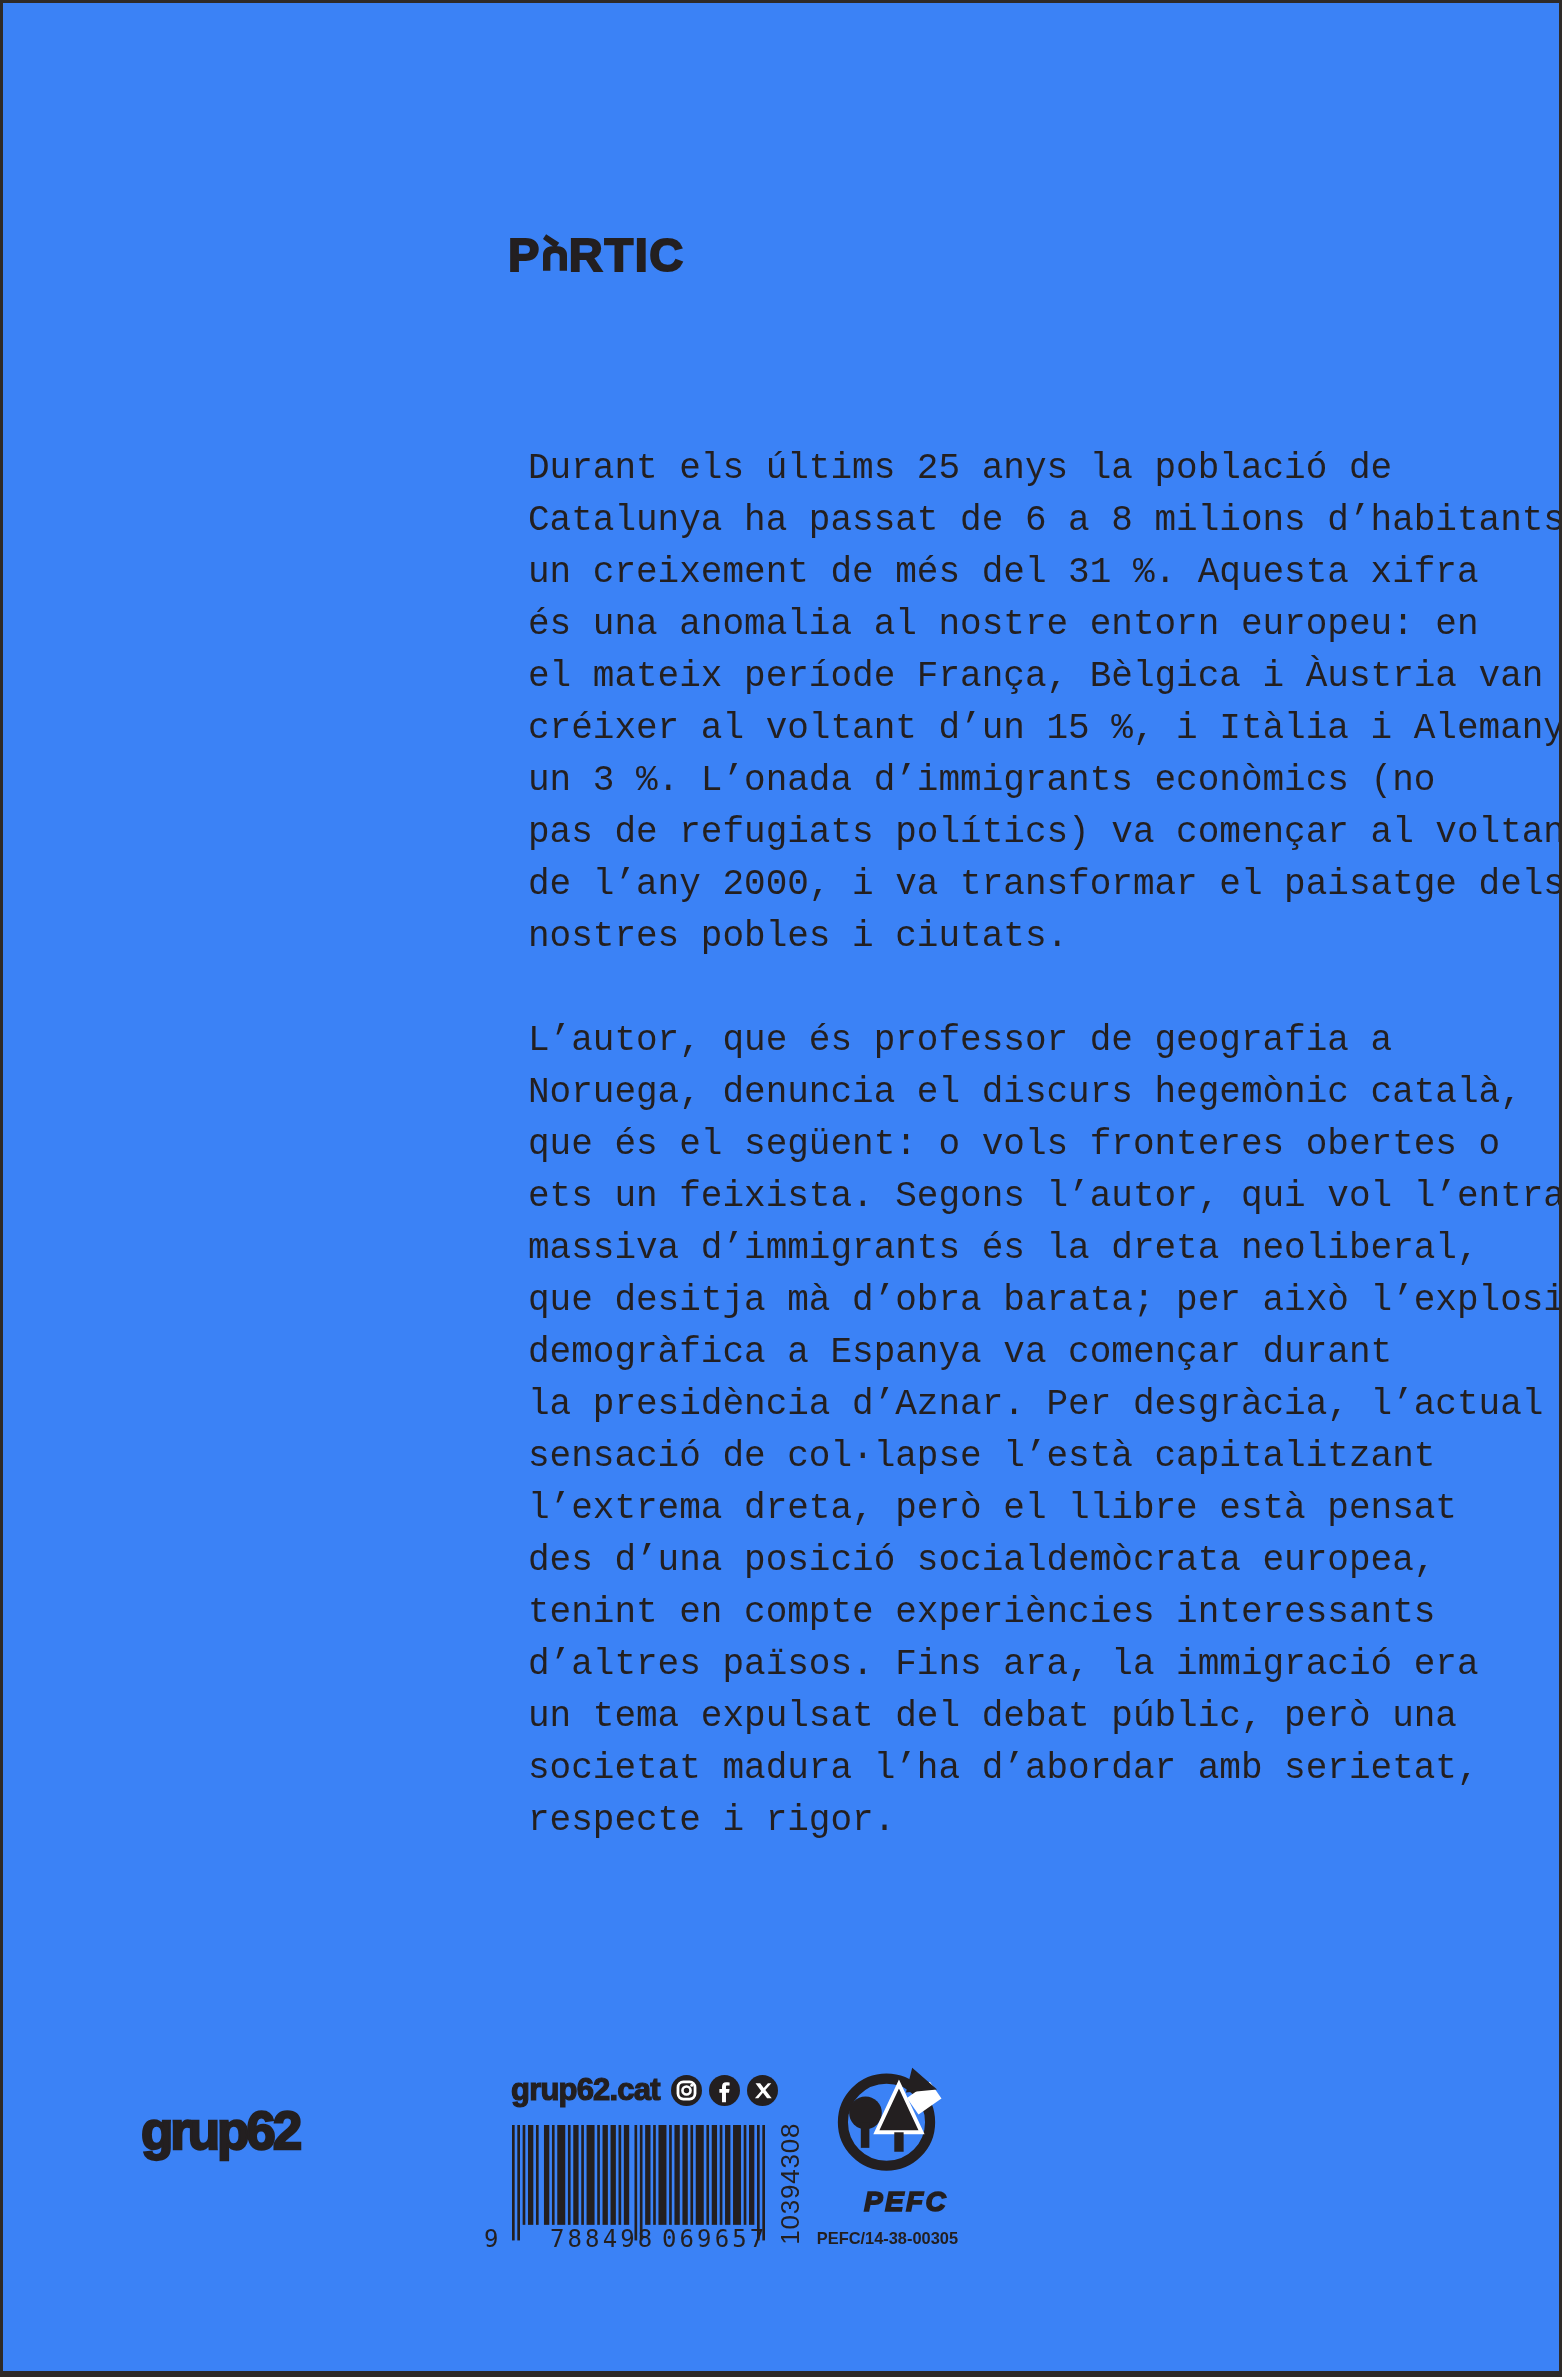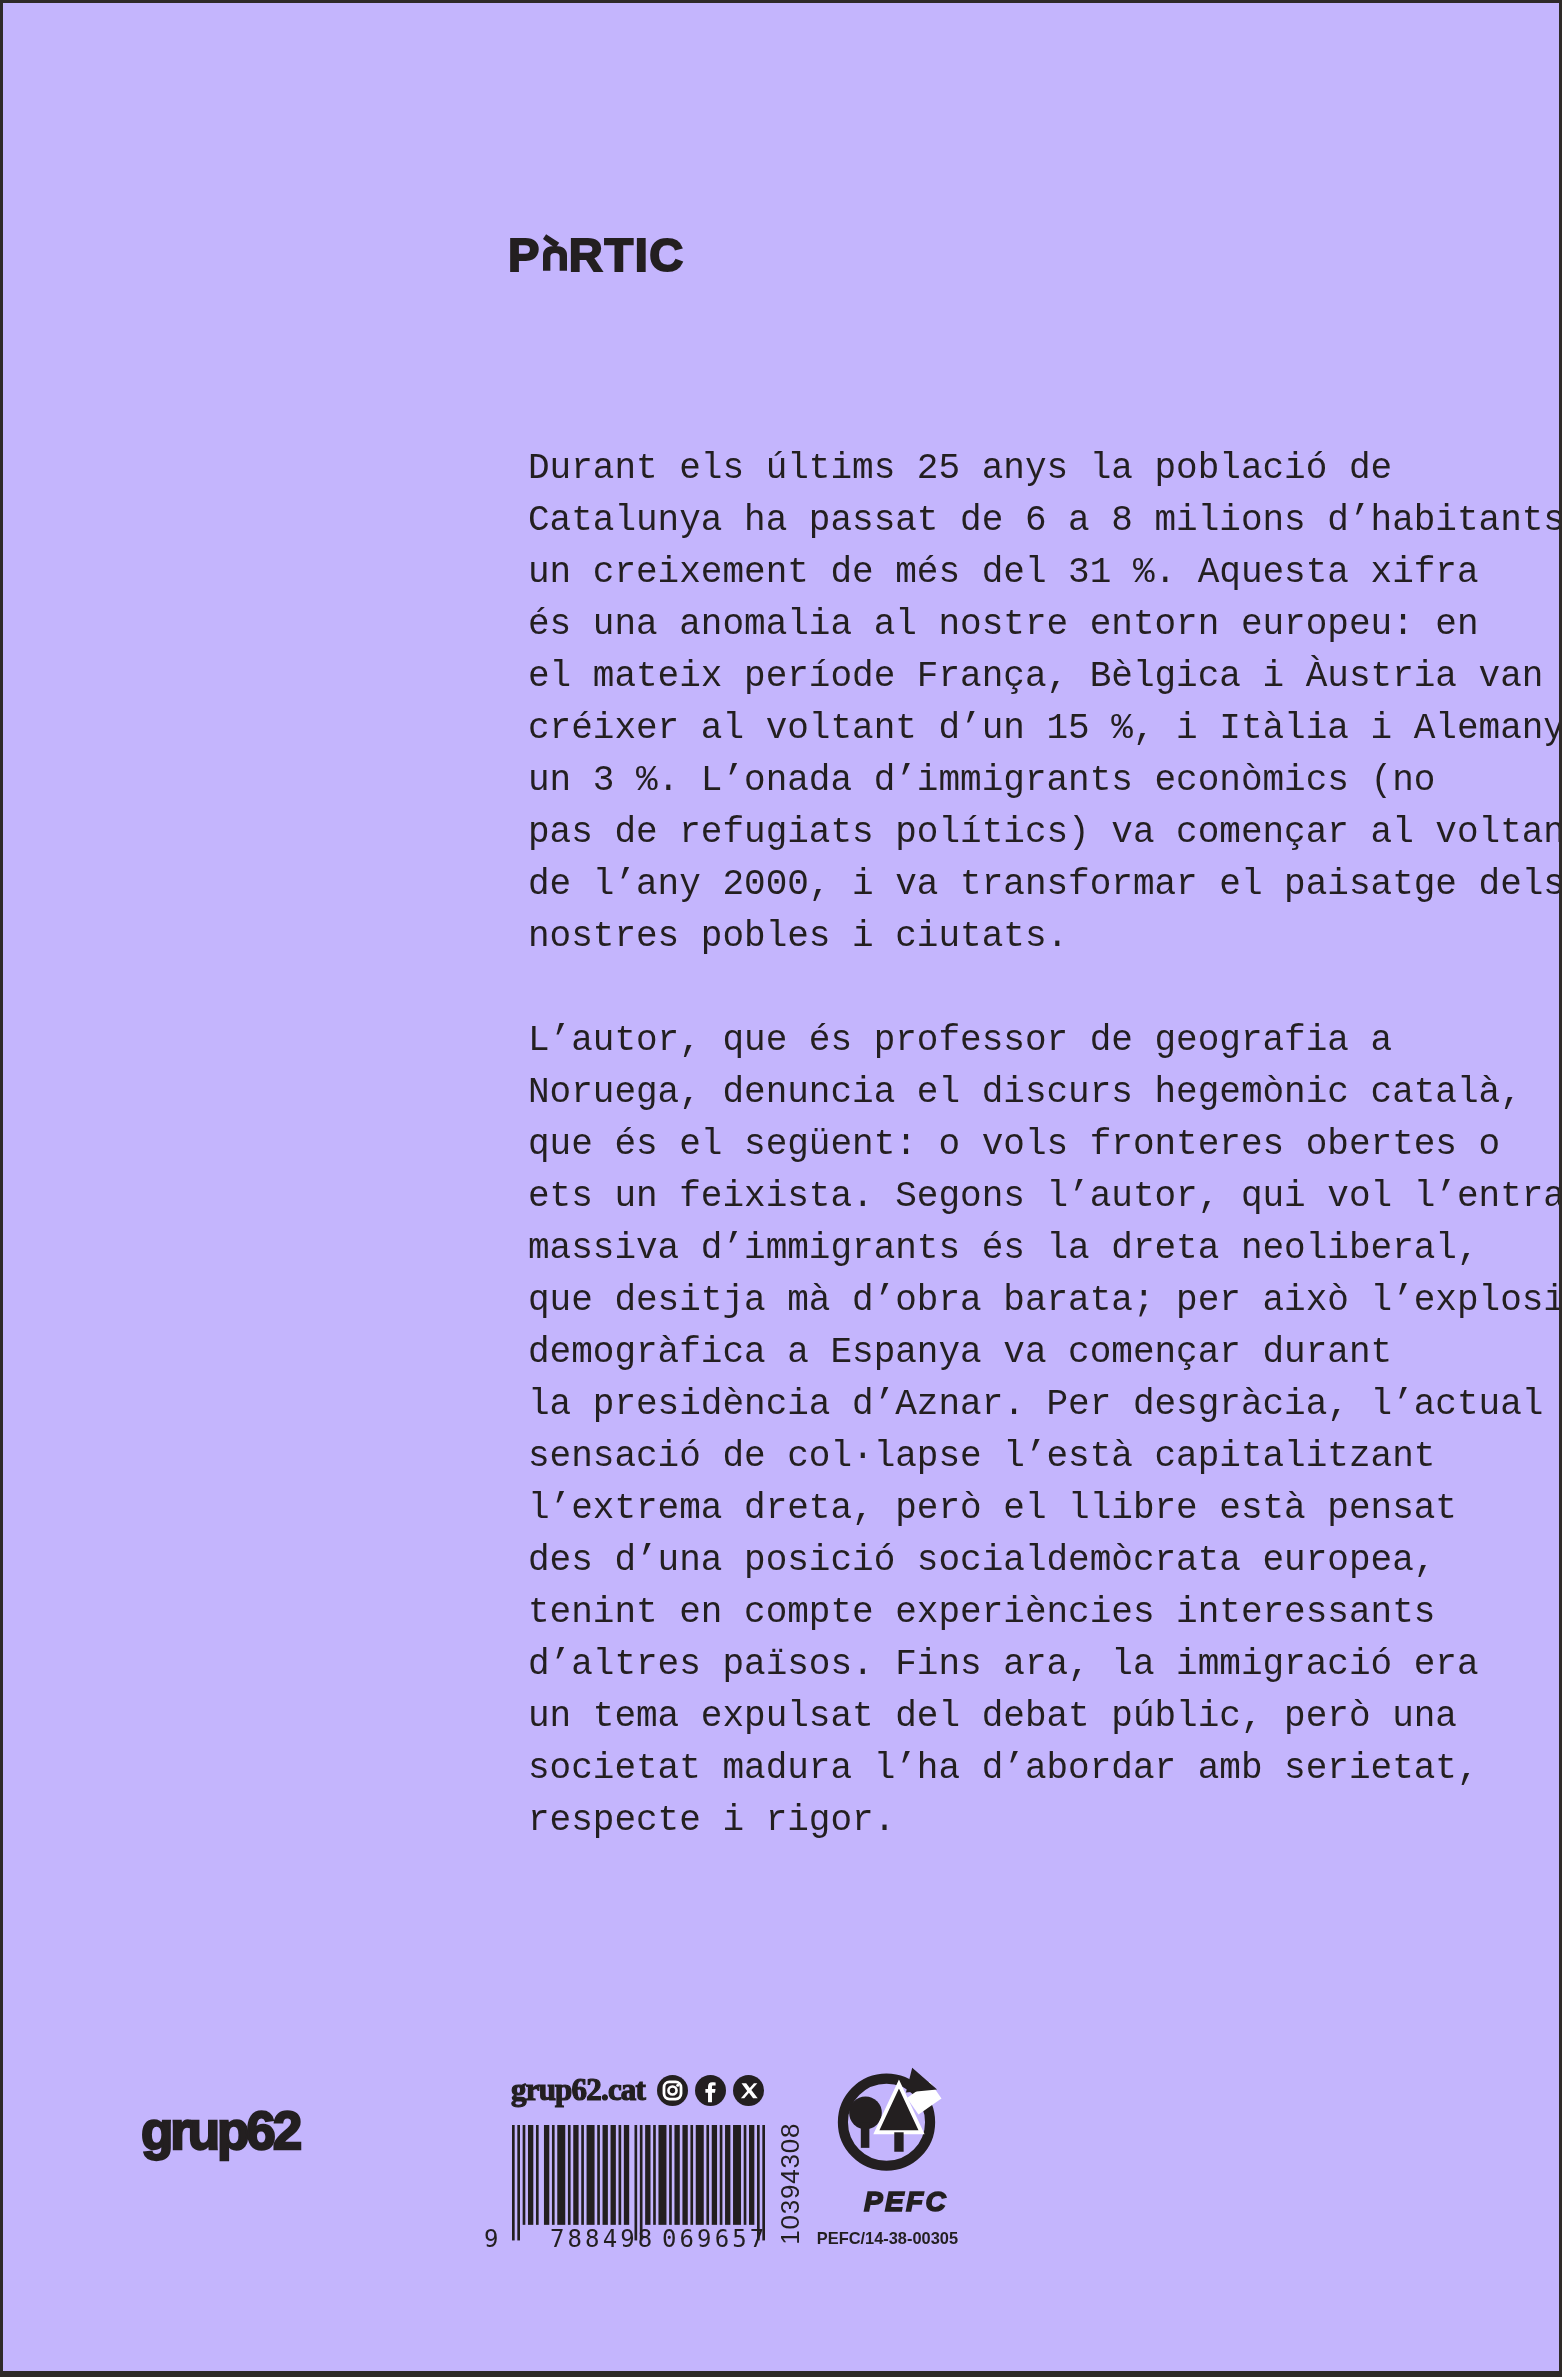--- a/index.html
+++ b/index.html
@@ -1,20 +1,20 @@
 <!DOCTYPE html>
 <html style="font-size:12.5px"><head>
 <meta charset="utf-8">
 <style>
   html,body{margin:0;padding:0;background:#e8e8e8;}
   .page{
     position:relative;
     width:1563px;height:2377px;
     box-sizing:border-box;
-    background:#c4b5fd;
+    background:#3b82f6;
     border-style:solid;
     border-color:#2e2a28;
     border-width:3.9px 4.7px 6.3px 3.9px;
     overflow:hidden;
     font-family:"Liberation Sans",sans-serif;
     color:#231f20;
   }
   
   .portic{
     position:absolute;left:505px;top:230px;
@@ -42,21 +42,21 @@
   
   .grup62-logo{
     position:absolute;left:138px;top:2101px;
     font-weight:bold;font-size:53px;line-height:1;
     letter-spacing:-3.1px;
     -webkit-text-stroke:2.3px #231f20;
     color:#231f20;
   }
   .site-row{
     position:absolute;left:508px;top:2070px;height:34px;
-    display:flex;align-items:center;gap:7px;font-family:Liberation Serif, serif;
+    display:flex;align-items:center;gap:7px;
   }
   .site-url{
     font-weight:bold;font-size:31px;line-height:34px;
     letter-spacing:-0.8px;
     -webkit-text-stroke:1.2px #231f20;
     color:#231f20;
     margin-right:4.7px;
   }
   .soc{width:31px;height:31px;display:block;}
   .barcode-svg{position:absolute;left:509px;top:2122px;}

